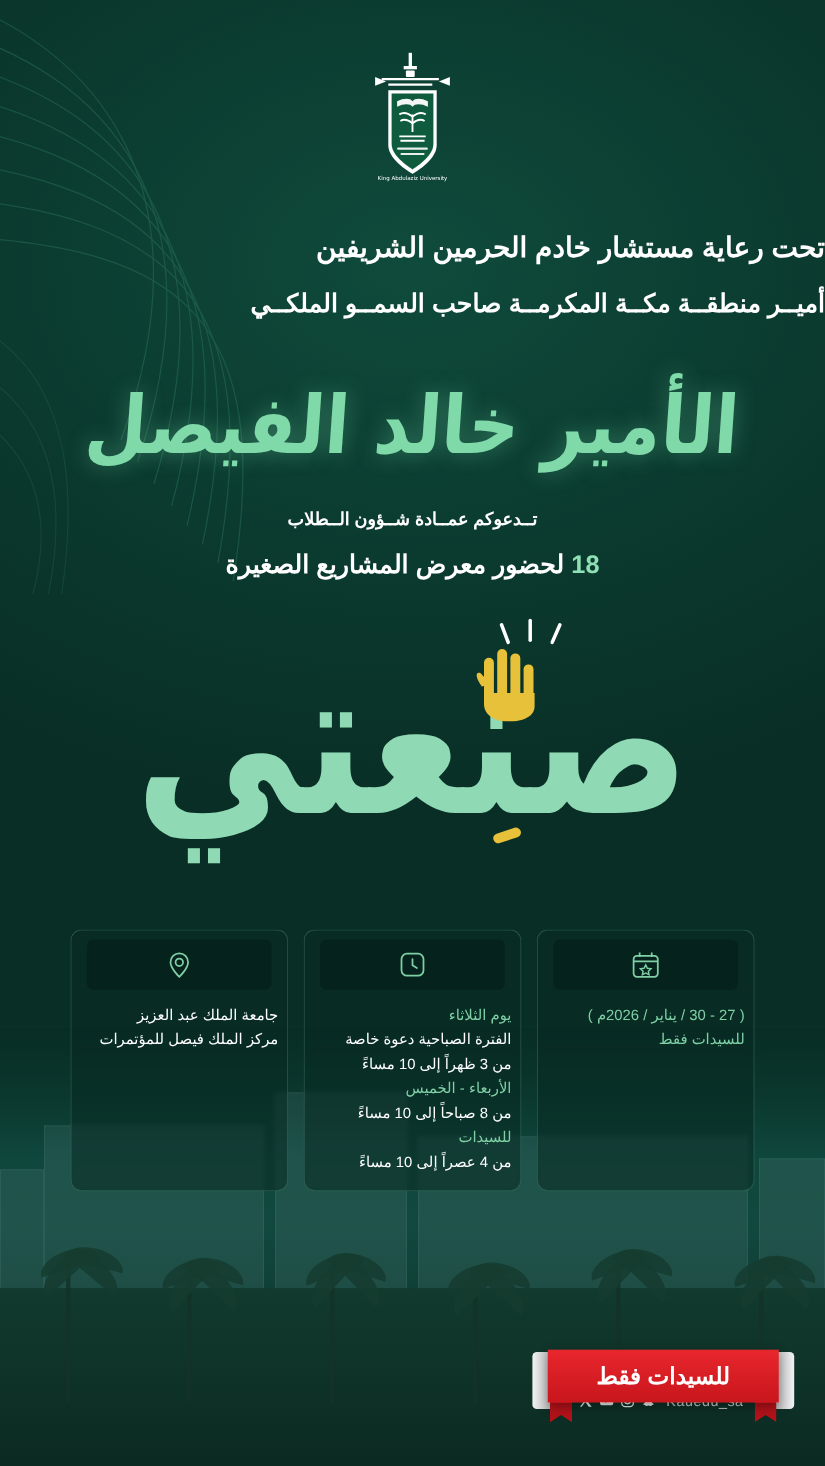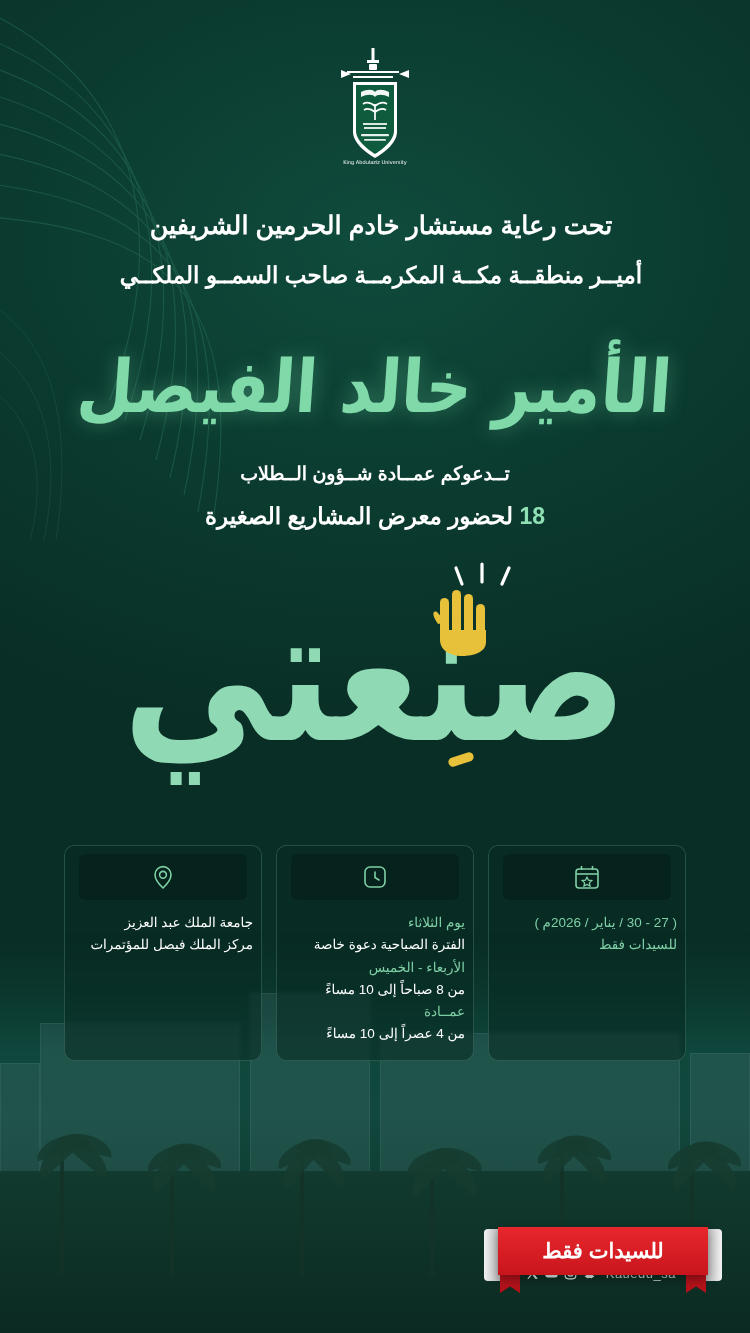--- a/index.html
+++ b/index.html
@@ -34,21 +34,21 @@
   }
   .logo {
     width: 96px; height: 120px;
     position: relative;
   }
   .logo svg { width: 100%; height: 100%; }
 
   
   .patronage {
     position: absolute; top: 210px; left: 12px; right: 0;
-    text-align: center;
+    text-align: right;
     color: #fff;
   }
   .patronage .l1 {
     font-size: 25.5px; font-weight: bold; letter-spacing: .2px;
     margin-bottom: 22px;
   }
   .patronage .l2 {
     font-size: 23px; font-weight: bold; letter-spacing: 1.6px;
     margin-bottom: 8px;
   }
@@ -69,21 +69,21 @@
     text-shadow: 0 0 18px rgba(120,220,170,.35);
     white-space: nowrap;
   }
 
   
   .invite {
     position: absolute; top: 462px; left: 0; right: 0;
     text-align: center; color: #fff;
   }
   .invite .i1 {
-    font-size: 19px; font-weight: bold; letter-spacing: 2.2px;
+    font-size: 16px; font-weight: bold; letter-spacing: 2.2px;
     margin-bottom: 18px;
   }
   .invite .i2 {
     font-size: 23px; font-weight: bold;
   }
   .invite .num {
     color: #8fe0b4; font-weight: bold;
   }
 
   
@@ -400,23 +400,24 @@
 
     <div class="card">
       <div class="card-icon-bar">
         <svg viewBox="0 0 28 28" fill="none" xmlns="http://www.w3.org/2000/svg" stroke="#7fd0a6" stroke-width="1.6">
           <rect x="4" y="4" width="20" height="20" rx="5"></rect>
           <path d="M14 9 V14.5 L18 17" stroke-linecap="round"></path>
         </svg>
       </div>
       <p class="accent">يوم الثلاثاء</p>
       <p>الفترة الصباحية دعوة خاصة</p>
+      <p>من 3 ظهراً إلى 10 مساءً</p>
       <p class="accent">الأربعاء - الخميس</p>
       <p>من 8 صباحاً إلى 10 مساءً</p>
-      <p class="accent">عمــادة</p>
+      <p class="accent">للسيدات</p>
       <p>من 4 عصراً إلى 10 مساءً</p>
     </div>
 
     <div class="card">
       <div class="card-icon-bar">
         <svg viewBox="0 0 28 28" fill="none" xmlns="http://www.w3.org/2000/svg" stroke="#7fd0a6" stroke-width="1.6">
           <path d="M14 25 C14 25 22 17.5 22 11.8 C22 7.2 18.4 3.6 14 3.6 C9.6 3.6 6 7.2 6 11.8 C6 17.5 14 25 14 25 Z"></path>
           <circle cx="14" cy="11.8" r="3.4"></circle>
         </svg>
       </div>

